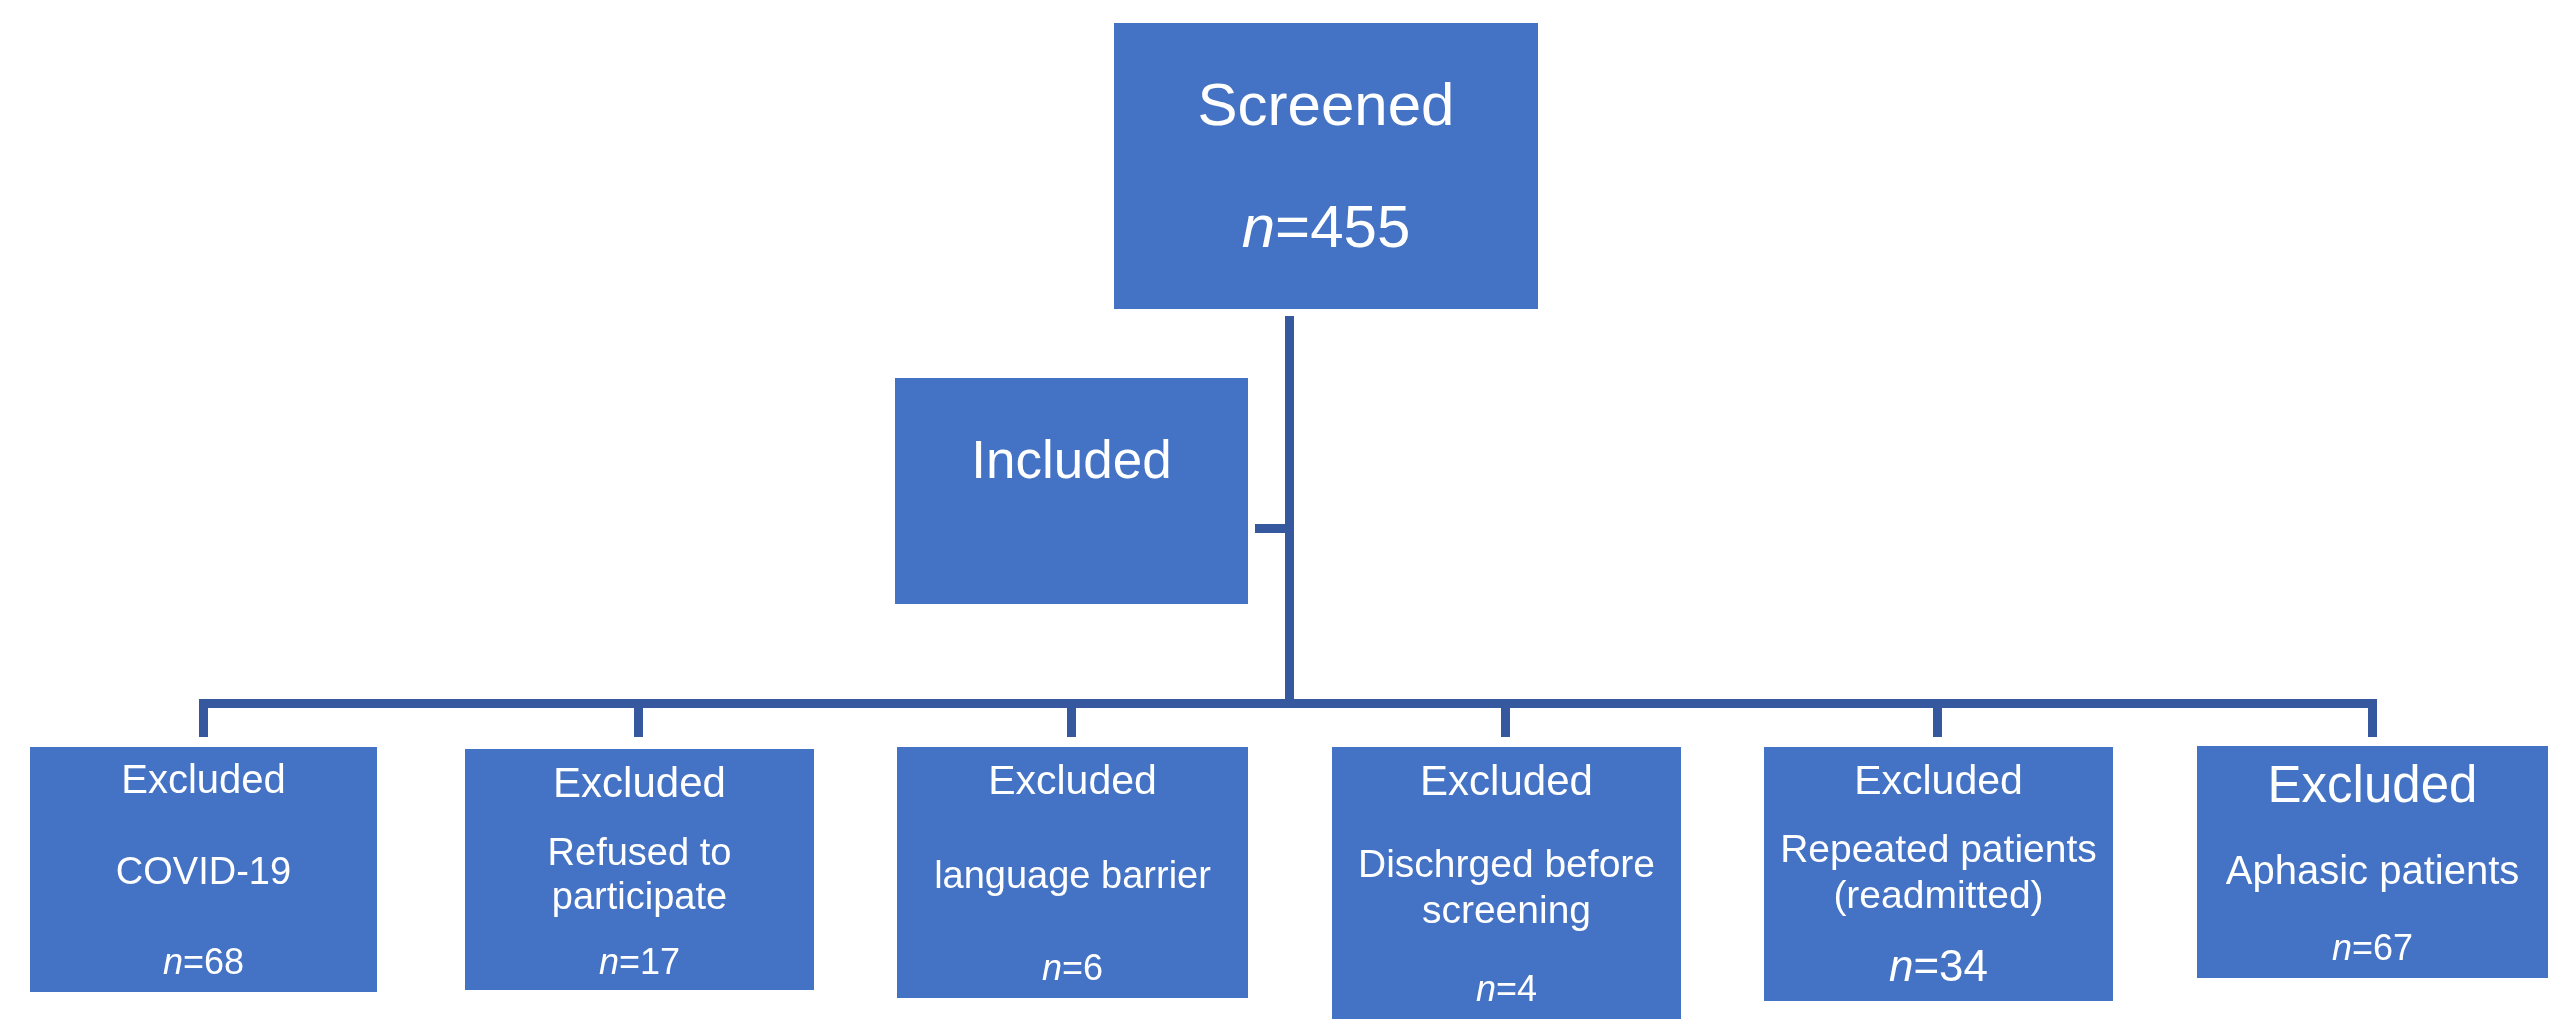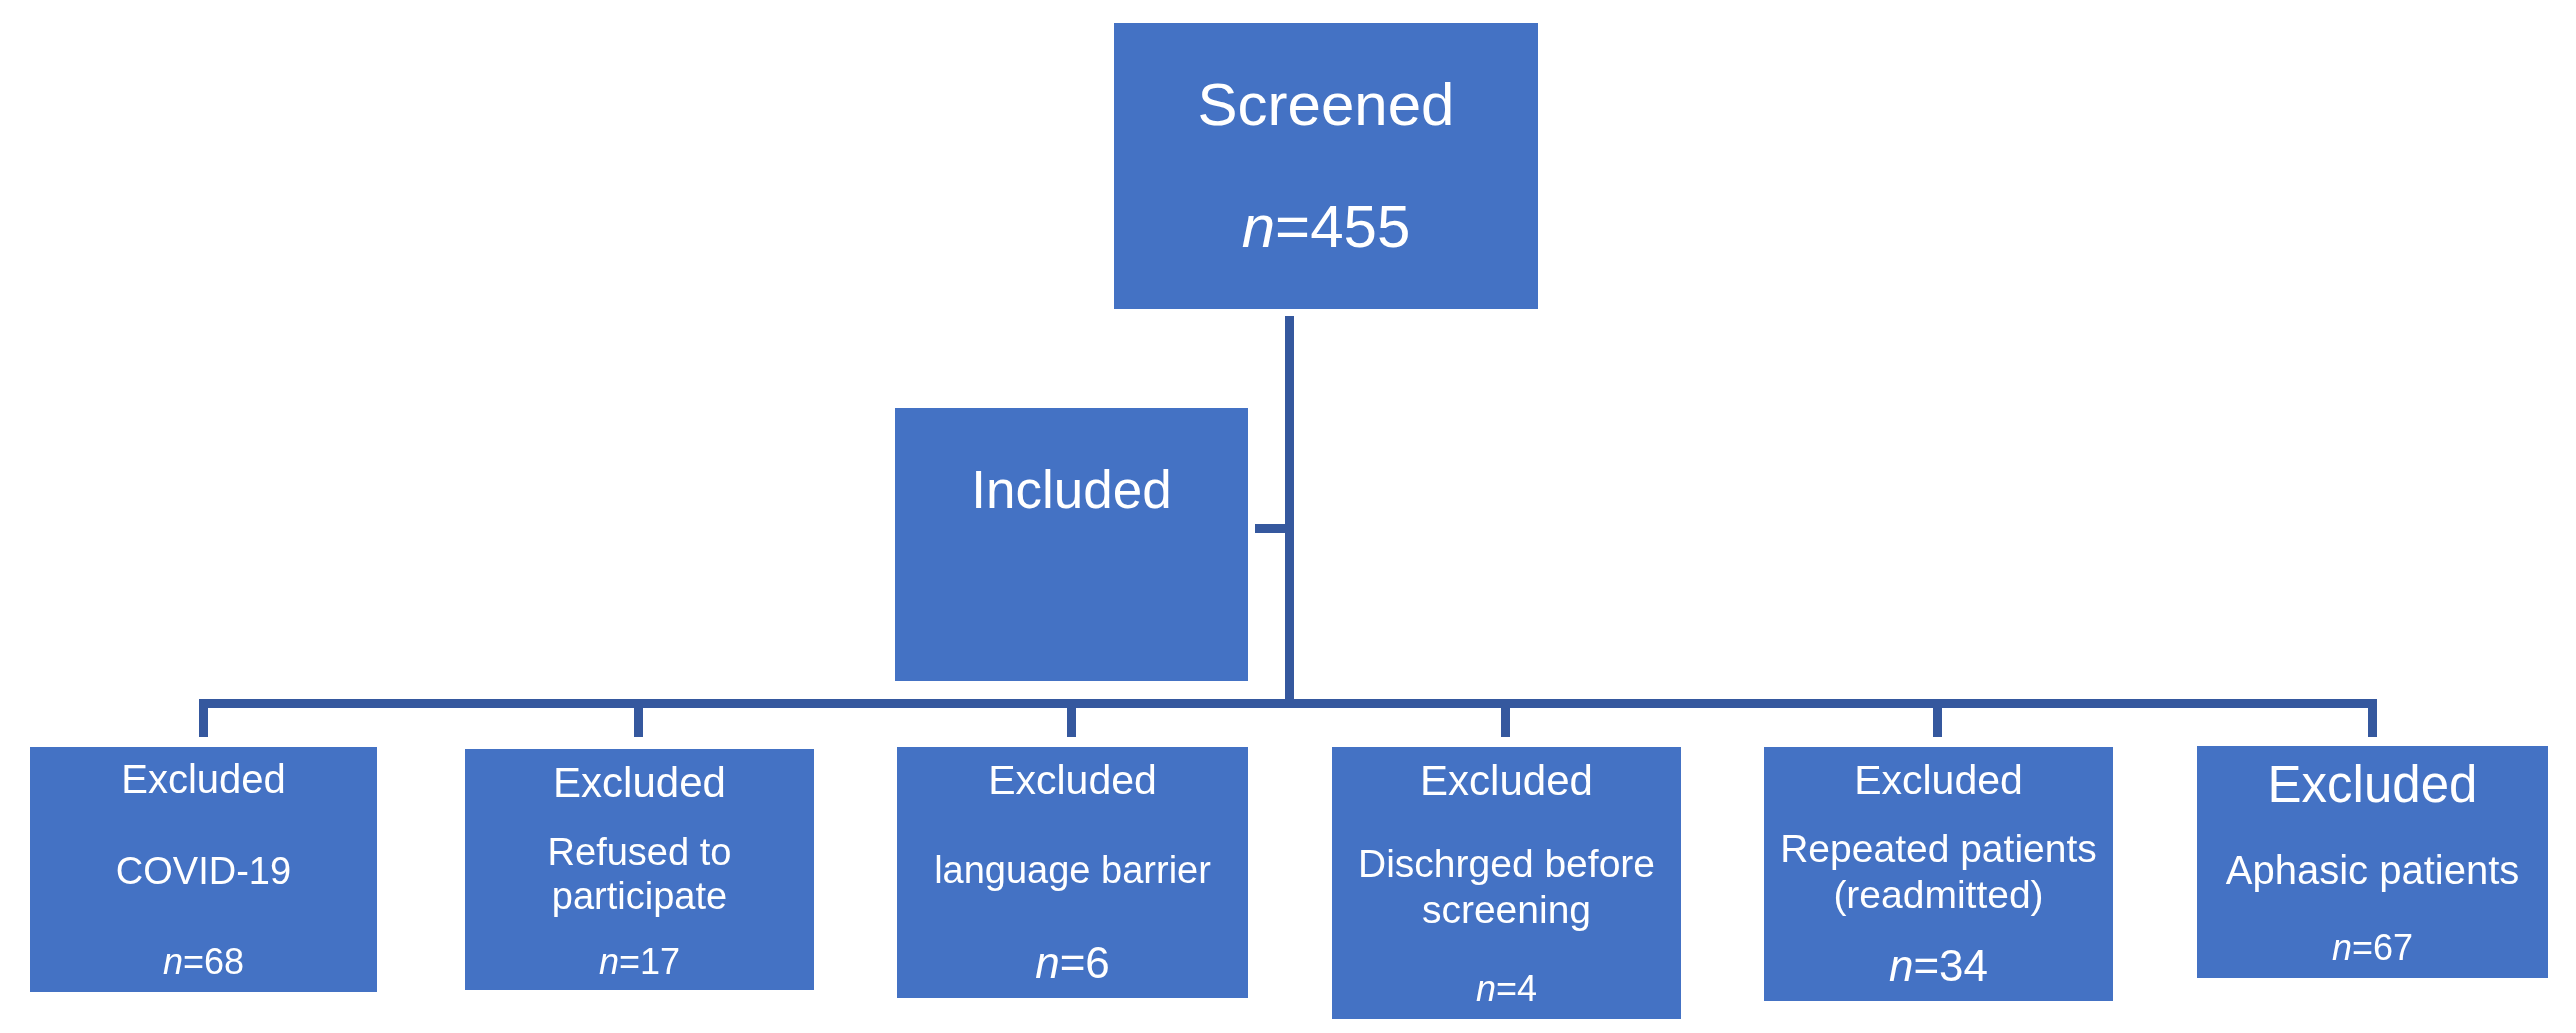--- a/index.html
+++ b/index.html
@@ -26,34 +26,34 @@
     text-align:center;
     box-sizing:border-box;
   }
   .box .ln{white-space:pre-wrap;line-height:1.18;}
   .conn{position:absolute;background:var(--connector);}
   i{font-style:italic;}
 
   
   .b-screened{left:1114px;top:23px;width:424px;height:286px;justify-content:center;gap:51px;font-size:60px;}
   
-  .b-included{left:895px;top:408px;width:353px;height:273px;justify-content:flex-start;padding-top:51px;font-size:53px;}
+  .b-included{left:895px;top:378px;width:353px;height:226px;justify-content:flex-start;padding-top:51px;font-size:53px;}
 
   
   .b-ex{padding:9px 12.7px;justify-content:space-between;}
   .b-ex1{left:30px;  top:747px;width:347px;height:245px;gap:23.6px;}
   .b-ex2{left:465px; top:749px;width:349px;height:241px;gap:22px;}
   .b-ex3{left:897px; top:747px;width:351px;height:251px;gap:25.4px;}
   .b-ex4{left:1332px;top:747px;width:349px;height:272px;gap:18px;}
   .b-ex5{left:1764px;top:747px;width:349px;height:254px;gap:16.3px;}
   .b-ex6{left:2197px;top:746px;width:351px;height:232px;gap:22px;}
 
   .b-ex1 .t{font-size:40px;} .b-ex1 .r{font-size:38px;} .b-ex1 .n{font-size:36px;}
   .b-ex2 .t{font-size:42px;} .b-ex2 .r{font-size:38px;} .b-ex2 .n{font-size:36px;}
-  .b-ex3 .t{font-size:41px;} .b-ex3 .r{font-size:38px;} .b-ex3 .n{font-size:44px;}
+  .b-ex3 .t{font-size:41px;} .b-ex3 .r{font-size:38px;} .b-ex3 .n{font-size:36px;}
   .b-ex4 .t{font-size:42px;} .b-ex4 .r{font-size:39px;} .b-ex4 .n{font-size:36px;}
   .b-ex5 .t{font-size:41px;} .b-ex5 .r{font-size:39px;} .b-ex5 .n{font-size:44px;}
   .b-ex6 .t{font-size:51px;} .b-ex6 .r{font-size:40px;} .b-ex6 .n{font-size:36px;}
 
   
   .v-main   {left:1285px;top:316px;width:9px;height:392px;}
   .h-main   {left:199px; top:699px;width:2178px;height:9px;}
   .inc-tick {left:1255px;top:524px;width:30px;height:9px;}
   .drop-1   {left:199px; top:699px;width:9px;height:38px;}
   .drop-2   {left:634px; top:699px;width:9px;height:38px;}

